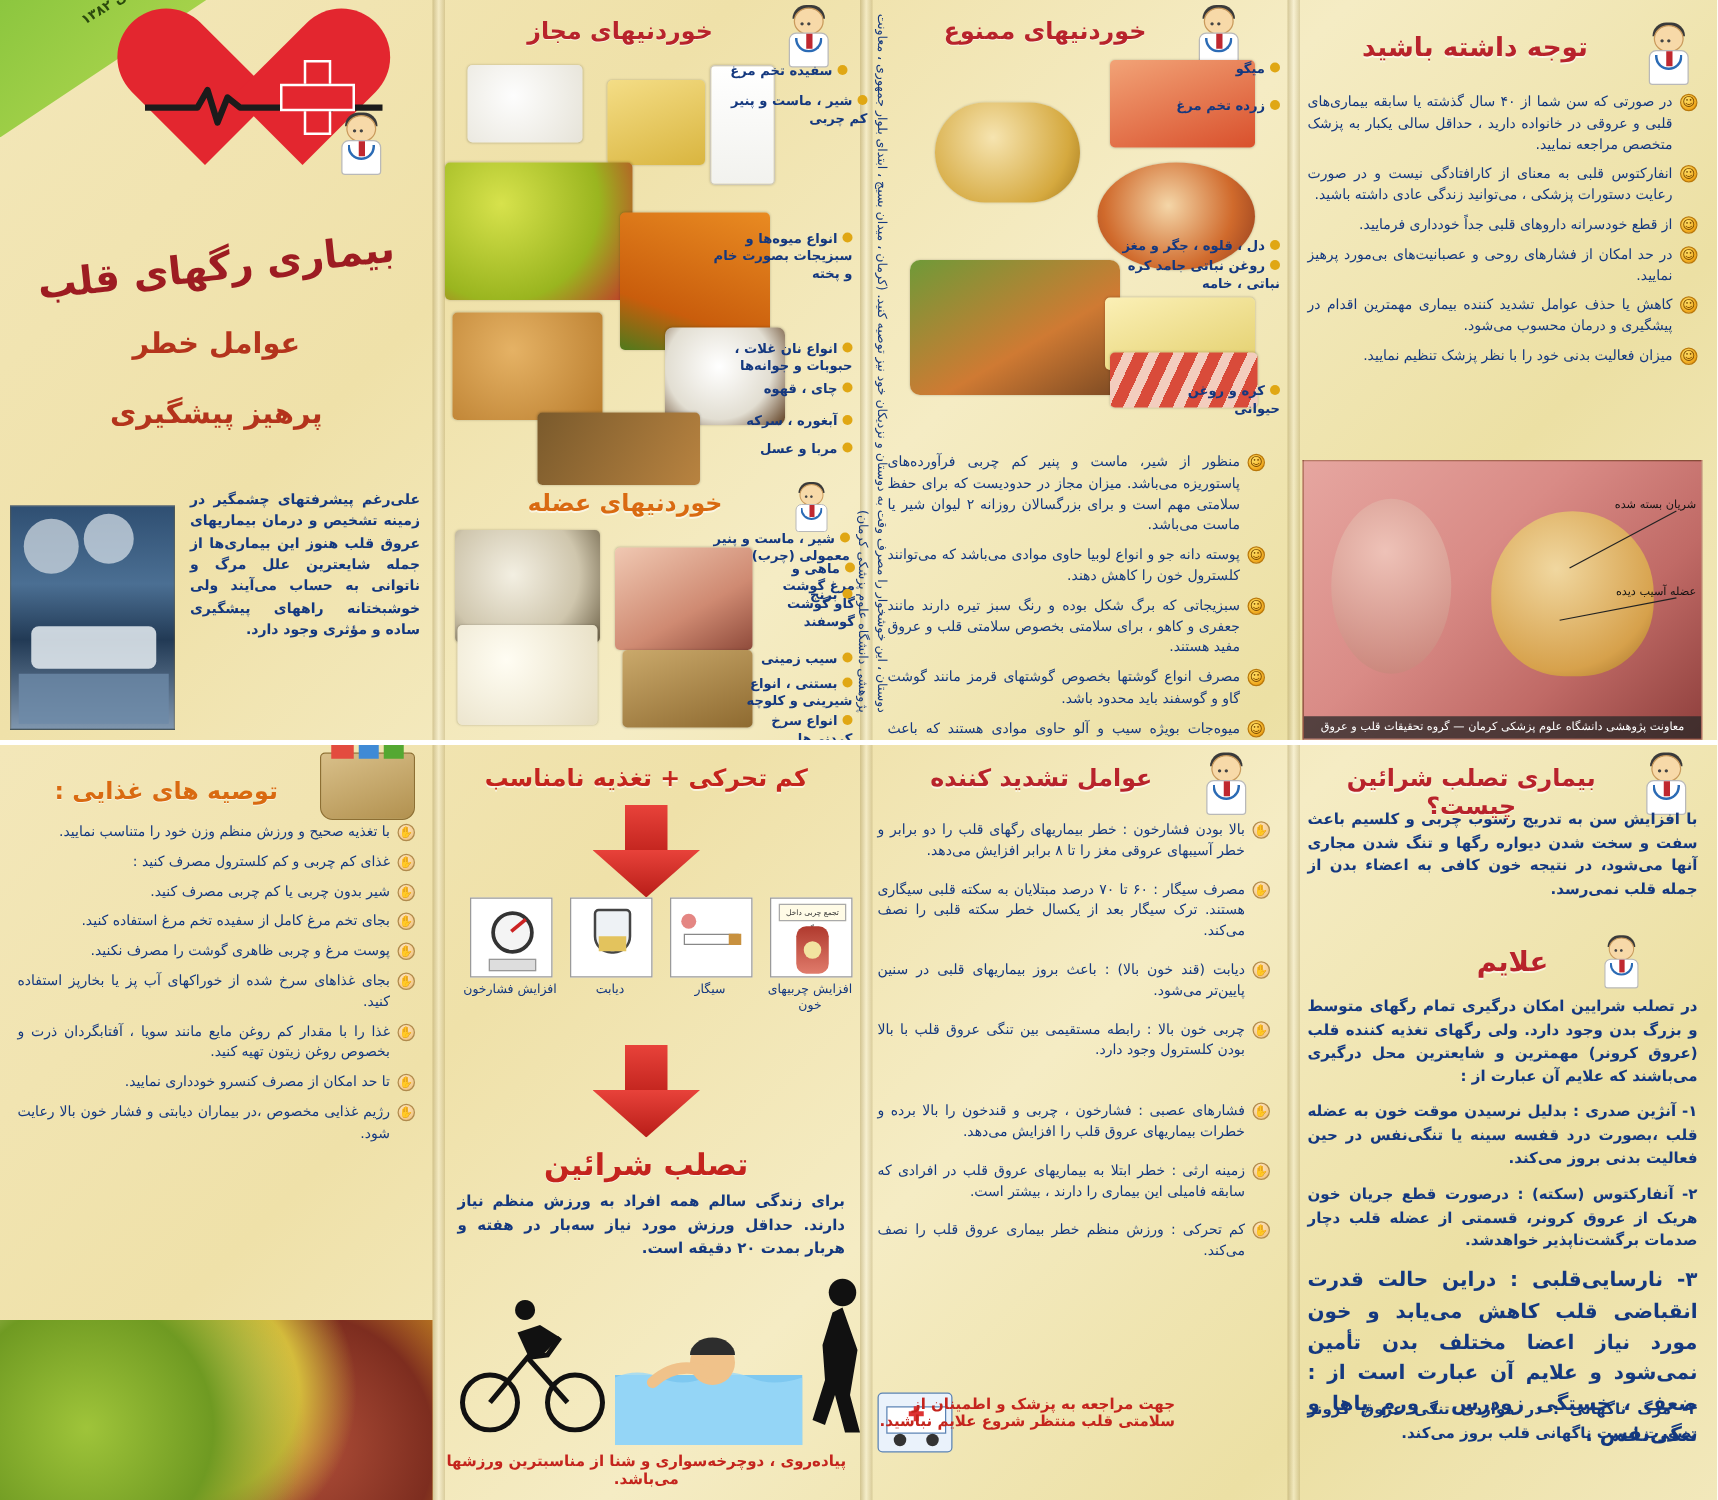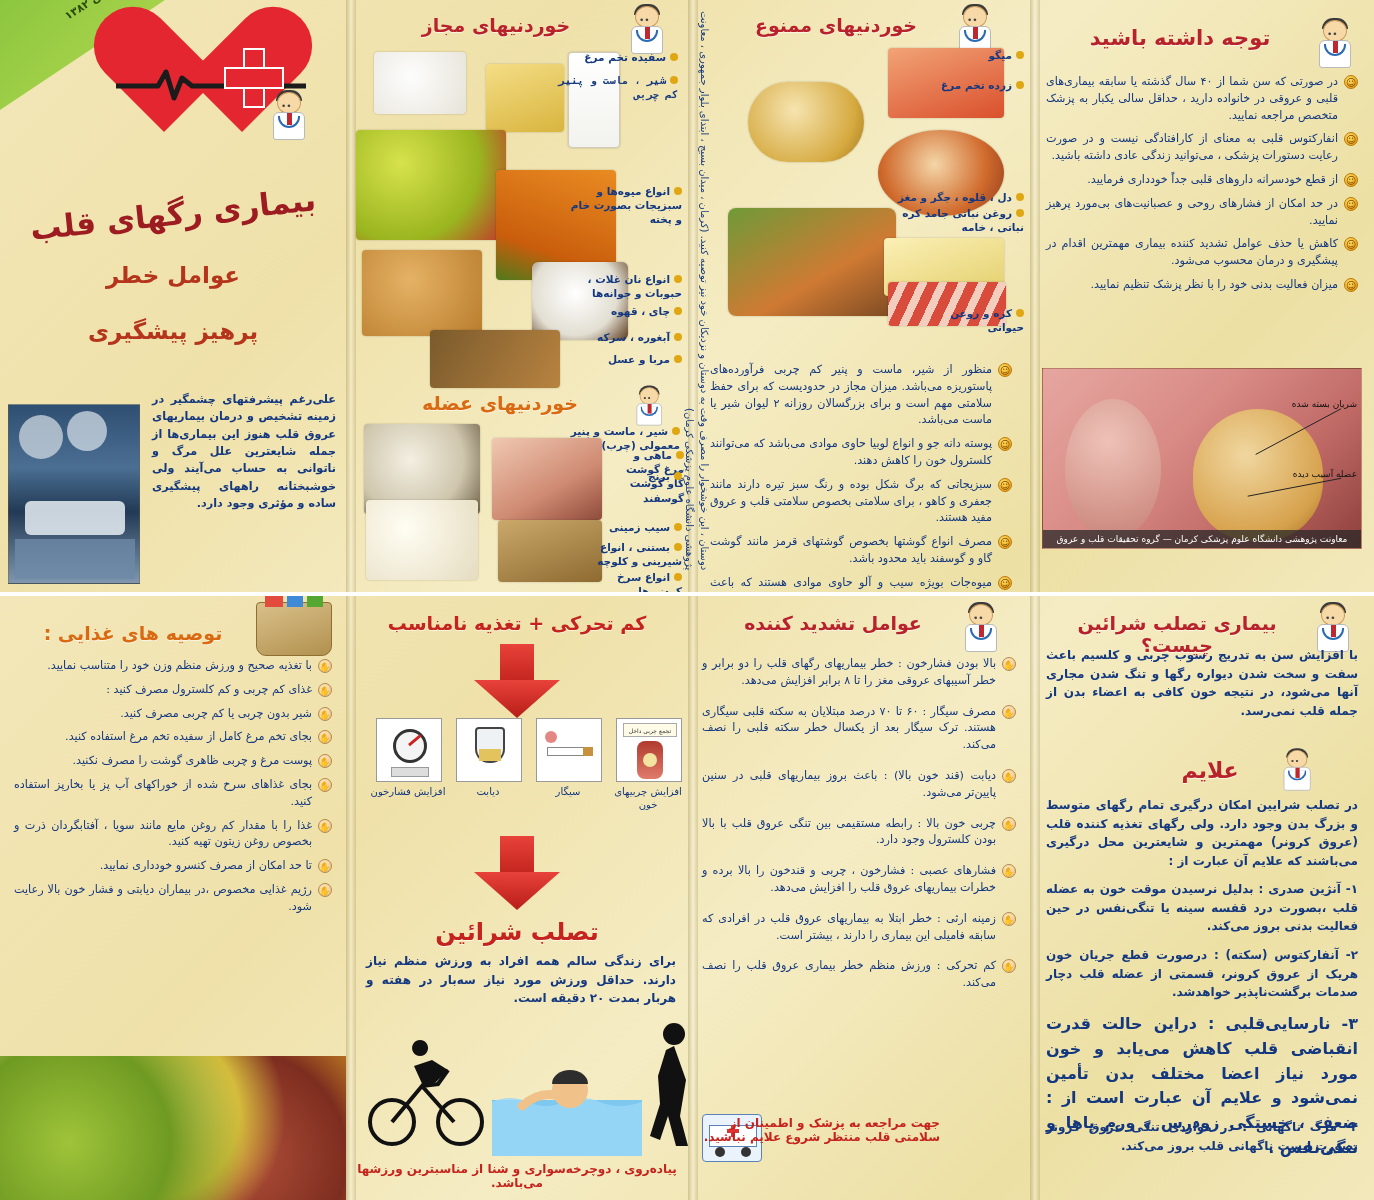--- a/index.html
+++ b/index.html
@@ -267,21 +267,21 @@
       <div class="food-photo" style="left:28px; top:52px; width:92px; height:62px; background:radial-gradient(circle at 40% 40%,#fdfdfd,#e6e3d8);"></div>
       <div class="food-photo" style="left:140px; top:64px; width:78px; height:68px; background:linear-gradient(160deg,#f4dd86,#d9b53f);"></div>
       <div class="food-photo" style="left:222px; top:52px; width:52px; height:96px; background:linear-gradient(180deg,#ffffff,#f2f2ee);border:1px solid #cfcabb;border-radius:4px"></div>
       <div class="food-photo" style="left:10px; top:130px; width:150px; height:110px; background:radial-gradient(circle at 30% 30%,#d7e24c,#9ab51f 60%,#c2342a 100%);"></div>
       <div class="food-photo" style="left:150px; top:170px; width:120px; height:110px; background:linear-gradient(200deg,#e98b22,#c95d0c 70%,#4f7a1c 100%);"></div>
       <div class="food-photo" style="left:16px; top:250px; width:120px; height:86px; background:radial-gradient(circle at 40% 35%,#e5b265,#b97c2c);"></div>
       <div class="food-photo" style="left:186px; top:262px; width:96px; height:78px; background:radial-gradient(circle at 45% 40%,#ffffff,#e2ded2 60%,#5b3a1c 100%);border-radius:6px"></div>
       <div class="food-photo" style="left:84px; top:330px; width:130px; height:58px; background:linear-gradient(120deg,#7a5a2c,#b88340);"></div>
 
       <div class="lbl" style="left:210px; top:50px; width:122px;"><span class="dot"></span><span>سفیده تخم مرغ</span></div>
-      <div class="lbl" style="left:212px; top:74px; width:120px;font-family:Liberation Mono, monospace;"><span class="dot"></span><span>شیر ، ماست و پنیر کم چربی</span></div>
+      <div class="lbl" style="left:228px; top:74px; width:120px;"><span class="dot"></span><span>شیر ، ماست و پنیر کم چربی</span></div>
       <div class="lbl" style="left:216px; top:184px; width:120px;"><span class="dot"></span><span>انواع میوه‌ها و سبزیجات بصورت خام و پخته</span></div>
       <div class="lbl" style="left:214px; top:272px; width:122px;text-align:right;"><span class="dot"></span><span>انواع نان غلات ، حبوبات و جوانه‌ها</span></div>
       <div class="lbl" style="left:232px; top:304px; width:104px;"><span class="dot"></span><span>چای ، قهوه</span></div>
       <div class="lbl" style="left:228px; top:330px; width:108px;"><span class="dot"></span><span>آبغوره ، سرکه</span></div>
       <div class="lbl" style="left:226px; top:352px; width:110px;"><span class="dot"></span><span>مربا و عسل</span></div>
 
       <div class="mascot" style="left:284px; top:382px; transform:scale(.8);">
         <div class="hair"></div>
           <div class="head"></div>
           <div class="face">••</div>
@@ -352,21 +352,21 @@
 
       <ul class="list" style="position:absolute; left:16px; top:74px; width:312px;">
         <li><span class="bullet"></span><span>در صورتی که سن شما از ۴۰ سال گذشته یا سابقه بیماری‌های قلبی و عروقی در خانواده دارید ، حداقل سالی یکبار به پزشک متخصص مراجعه نمایید.</span></li>
         <li><span class="bullet"></span><span>انفارکتوس قلبی به معنای از کارافتادگی نیست و در صورت رعایت دستورات پزشکی ، می‌توانید زندگی عادی داشته باشید.</span></li>
         <li><span class="bullet"></span><span>از قطع خودسرانه داروهای قلبی جداً خودداری فرمایید.</span></li>
         <li><span class="bullet"></span><span>در حد امکان از فشارهای روحی و عصبانیت‌های بی‌مورد پرهیز نمایید.</span></li>
         <li><span class="bullet"></span><span>کاهش یا حذف عوامل تشدید کننده بیماری مهمترین اقدام در پیشگیری و درمان محسوب می‌شود.</span></li>
         <li><span class="bullet"></span><span>میزان فعالیت بدنی خود را با نظر پزشک تنظیم نمایید.</span></li>
       </ul>
 
-      <div class="photo" style="left:12px; top:368px; width:320px; height:181px;
+      <div class="photo" style="left:12px; top:368px; width:320px; height:224px;
            background:linear-gradient(135deg,#e6a6a0 0%, #d98b86 40%, #c06a66 70%, #8e3f3c 100%);">
         <div style="position:absolute;left:150px;top:40px;width:130px;height:132px;border-radius:50% 50% 45% 45%;
                     background:radial-gradient(circle at 40% 35%,#f2dca2,#d8a44a 70%,#9a6a1e 100%);opacity:.95"></div>
         <div style="position:absolute;left:22px;top:30px;width:96px;height:140px;border-radius:50%;
                     background:radial-gradient(circle at 45% 30%,#f0c7bc,#c57f74);opacity:.9"></div>
         <svg style="position:absolute;inset:0" viewBox="0 0 320 216">
           <line x1="300" y1="40" x2="214" y2="86" stroke="#222" stroke-width="1"></line>
           <line x1="300" y1="110" x2="206" y2="128" stroke="#222" stroke-width="1"></line>
         </svg>
         <div style="position:absolute;right:4px;top:30px;font-size:9px;color:#111;direction:rtl">شریان بسته شده</div>
@@ -487,21 +487,21 @@
         <div class="coat"></div>
           <div class="tie"></div>
           <div class="stet"></div>
       </div>
       <div class="hdr" style="position:absolute; left:26px; top:16px; width:238px; font-size:19px;">عوامل تشدید کننده</div>
 
       <ul class="list hand" style="position:absolute; left:14px; top:60px; width:314px;">
         <li style="margin-bottom:14px"><span class="bullet"></span><span>بالا بودن فشارخون : خطر بیماریهای رگهای قلب را دو برابر و خطر آسیبهای عروقی مغز را تا ۸ برابر افزایش می‌دهد.</span></li>
         <li style="margin-bottom:14px"><span class="bullet"></span><span>مصرف سیگار : ۶۰ تا ۷۰ درصد مبتلایان به سکته قلبی سیگاری هستند. ترک سیگار بعد از یکسال خطر سکته قلبی را نصف می‌کند.</span></li>
         <li style="margin-bottom:14px"><span class="bullet"></span><span>دیابت (قند خون بالا) : باعث بروز بیماریهای قلبی در سنین پایین‌تر می‌شود.</span></li>
-        <li style="margin-bottom:14px"><span class="bullet"></span><span>چربی خون بالا : رابطه مستقیمی بین تنگی عروق قلب با بالا بودن کلسترول وجود دارد.</span></li>
+        <li style="margin-bottom:32px"><span class="bullet"></span><span>چربی خون بالا : رابطه مستقیمی بین تنگی عروق قلب با بالا بودن کلسترول وجود دارد.</span></li>
         <li style="margin-bottom:14px"><span class="bullet"></span><span>فشارهای عصبی : فشارخون ، چربی و قندخون را بالا برده و خطرات بیماریهای عروق قلب را افزایش می‌دهد.</span></li>
         <li style="margin-bottom:14px"><span class="bullet"></span><span>زمینه ارثی : خطر ابتلا به بیماریهای عروق قلب در افرادی که سابقه فامیلی این بیماری را دارند ، بیشتر است.</span></li>
         <li style="margin-bottom:14px"><span class="bullet"></span><span>کم تحرکی : ورزش منظم خطر بیماری عروق قلب را نصف می‌کند.</span></li>
       </ul>
 
       <div style="position:absolute; left:14px; top:518px; width:60px; height:48px;
                   background:#eaf2fb; border:1px solid #5a82b5; border-radius:4px;">
         <div style="position:absolute;left:6px;top:10px;width:48px;height:22px;background:#fff;border:1px solid #5a82b5"></div>
         <div style="position:absolute;left:24px;top:14px;width:12px;height:4px;background:#d33"></div>
         <div style="position:absolute;left:28px;top:10px;width:4px;height:12px;background:#d33"></div>

